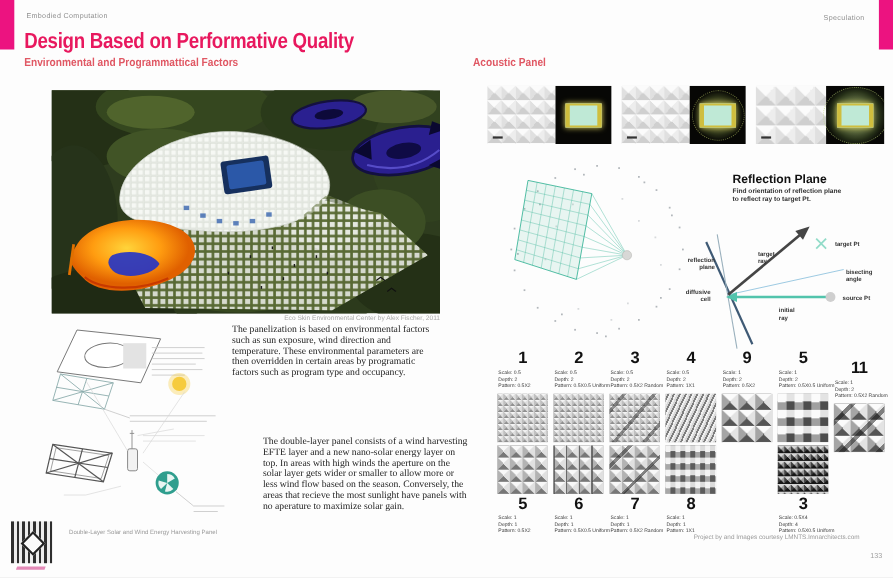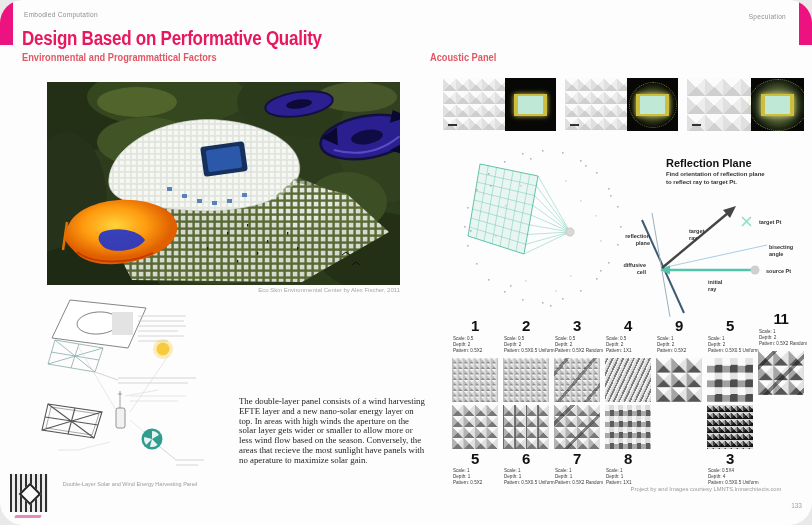--- a/index.html
+++ b/index.html
@@ -1,17 +1,17 @@
 <!DOCTYPE html>
 <html><head>
 <meta charset="utf-8">
 <style>
   html,body{margin:0;padding:0;background:#e9e9e9;}
   #page{position:relative;width:812px;height:525px;background:#fdfdfd;overflow:hidden;
-        font-family:"Liberation Sans",sans-serif;color:#222;border-radius:23px;}
+        font-family:"Liberation Sans",sans-serif;color:#222;}
   
   .bar{position:absolute;top:0;width:13px;height:45px;background:#ec1380;}
   .bar.left{left:0;} .bar.right{right:0;}
   .hdr{position:absolute;font-size:6.5px;color:#8f8f8f;letter-spacing:.3px;}
   .hdr.l{left:24px;top:11px;} .hdr.r{right:26px;top:13px;}
   .title{position:absolute;left:22px;top:27px;font-size:20px;font-weight:bold;color:#e8185e;
          transform:scaleX(.85);transform-origin:left;white-space:nowrap;letter-spacing:-.3px;}
   .subt{position:absolute;top:51px;font-size:10.5px;font-weight:bold;color:#e05864;
         transform:scaleX(.88);transform-origin:left;white-space:nowrap;}
   .subt.l{left:22px;} .subt.r{left:430px;}
@@ -186,20 +186,21 @@
       <rect x="240" y="150" width="1.3" height="2.6"></rect>
         <rect x="210" y="170" width="1.3" height="2.6"></rect>
       <rect x="190" y="178" width="1.3" height="2.6"></rect>
         <rect x="250" y="165" width="1.3" height="2.6"></rect>
       <path d="M295,173 l4,-3 l4,3" stroke="#111" stroke-width="1" fill="none"></path>
       <path d="M305,183 l4,-3 l4,3" stroke="#111" stroke-width="1" fill="none"></path>
     </g>
   </svg>
   <div class="photo-caption">Eco Skin Environmental Center by Alex Fischer, 2011</div>
 
+  <div class="para p1">The panelization is based on environmental factors such as sun exposure, wind direction and temperature.  These environmental parameters are then overridden in certain areas by programatic factors such as program type and occupancy.</div>
   <div class="para p2">The double-layer panel consists of a wind harvesting EFTE layer and a new nano-solar energy layer on top.  In areas with high winds the aperture on the solar layer gets wider or smaller to allow more or less wind flow based on the season. Conversely, the areas that recieve the most sunlight have panels with no aperature to maximize solar gain.</div>
 
   <svg class="sketches" viewBox="0 0 192 186">
     <g fill="none" stroke="#777" stroke-width=".9">
       <polygon points="52,8 128,16 110,56 34,46" fill="#ffffff"></polygon>
       <ellipse cx="80" cy="31" rx="21" ry="11" transform="rotate(-4 80 31)"></ellipse>
     </g>
     <rect x="94" y="20" width="21" height="23" fill="#e3e3e3"></rect>
     <g stroke="#cacaca" stroke-width=".8">
       <line x1="120" y1="24" x2="168" y2="24"></line>
@@ -448,21 +449,21 @@
   </div>
   <div class="pcol" style="left:707px;top:317px">
     <div class="pnum">5</div>
     <div class="plabels">
       <div>Scale: 1</div>
       <div>Depth: 2</div>
       <div>Pattern: 0.5X0.5 Uniform</div>
     </div>
     <div class="tile t-l-a"></div>
   </div>
-  <div class="pcol" style="left:758px;top:310px">
+  <div class="pcol" style="left:758px;top:326px">
     <div class="pnum">11</div>
     <div class="plabels">
       <div>Scale: 1</div>
       <div>Depth: 2</div>
       <div>Pattern: 0.5X2 Random</div>
     </div>
     <div class="tile t-l-r"></div>
   </div>
 
   <div class="pcol pcol2" style="left:452px;top:405px">

